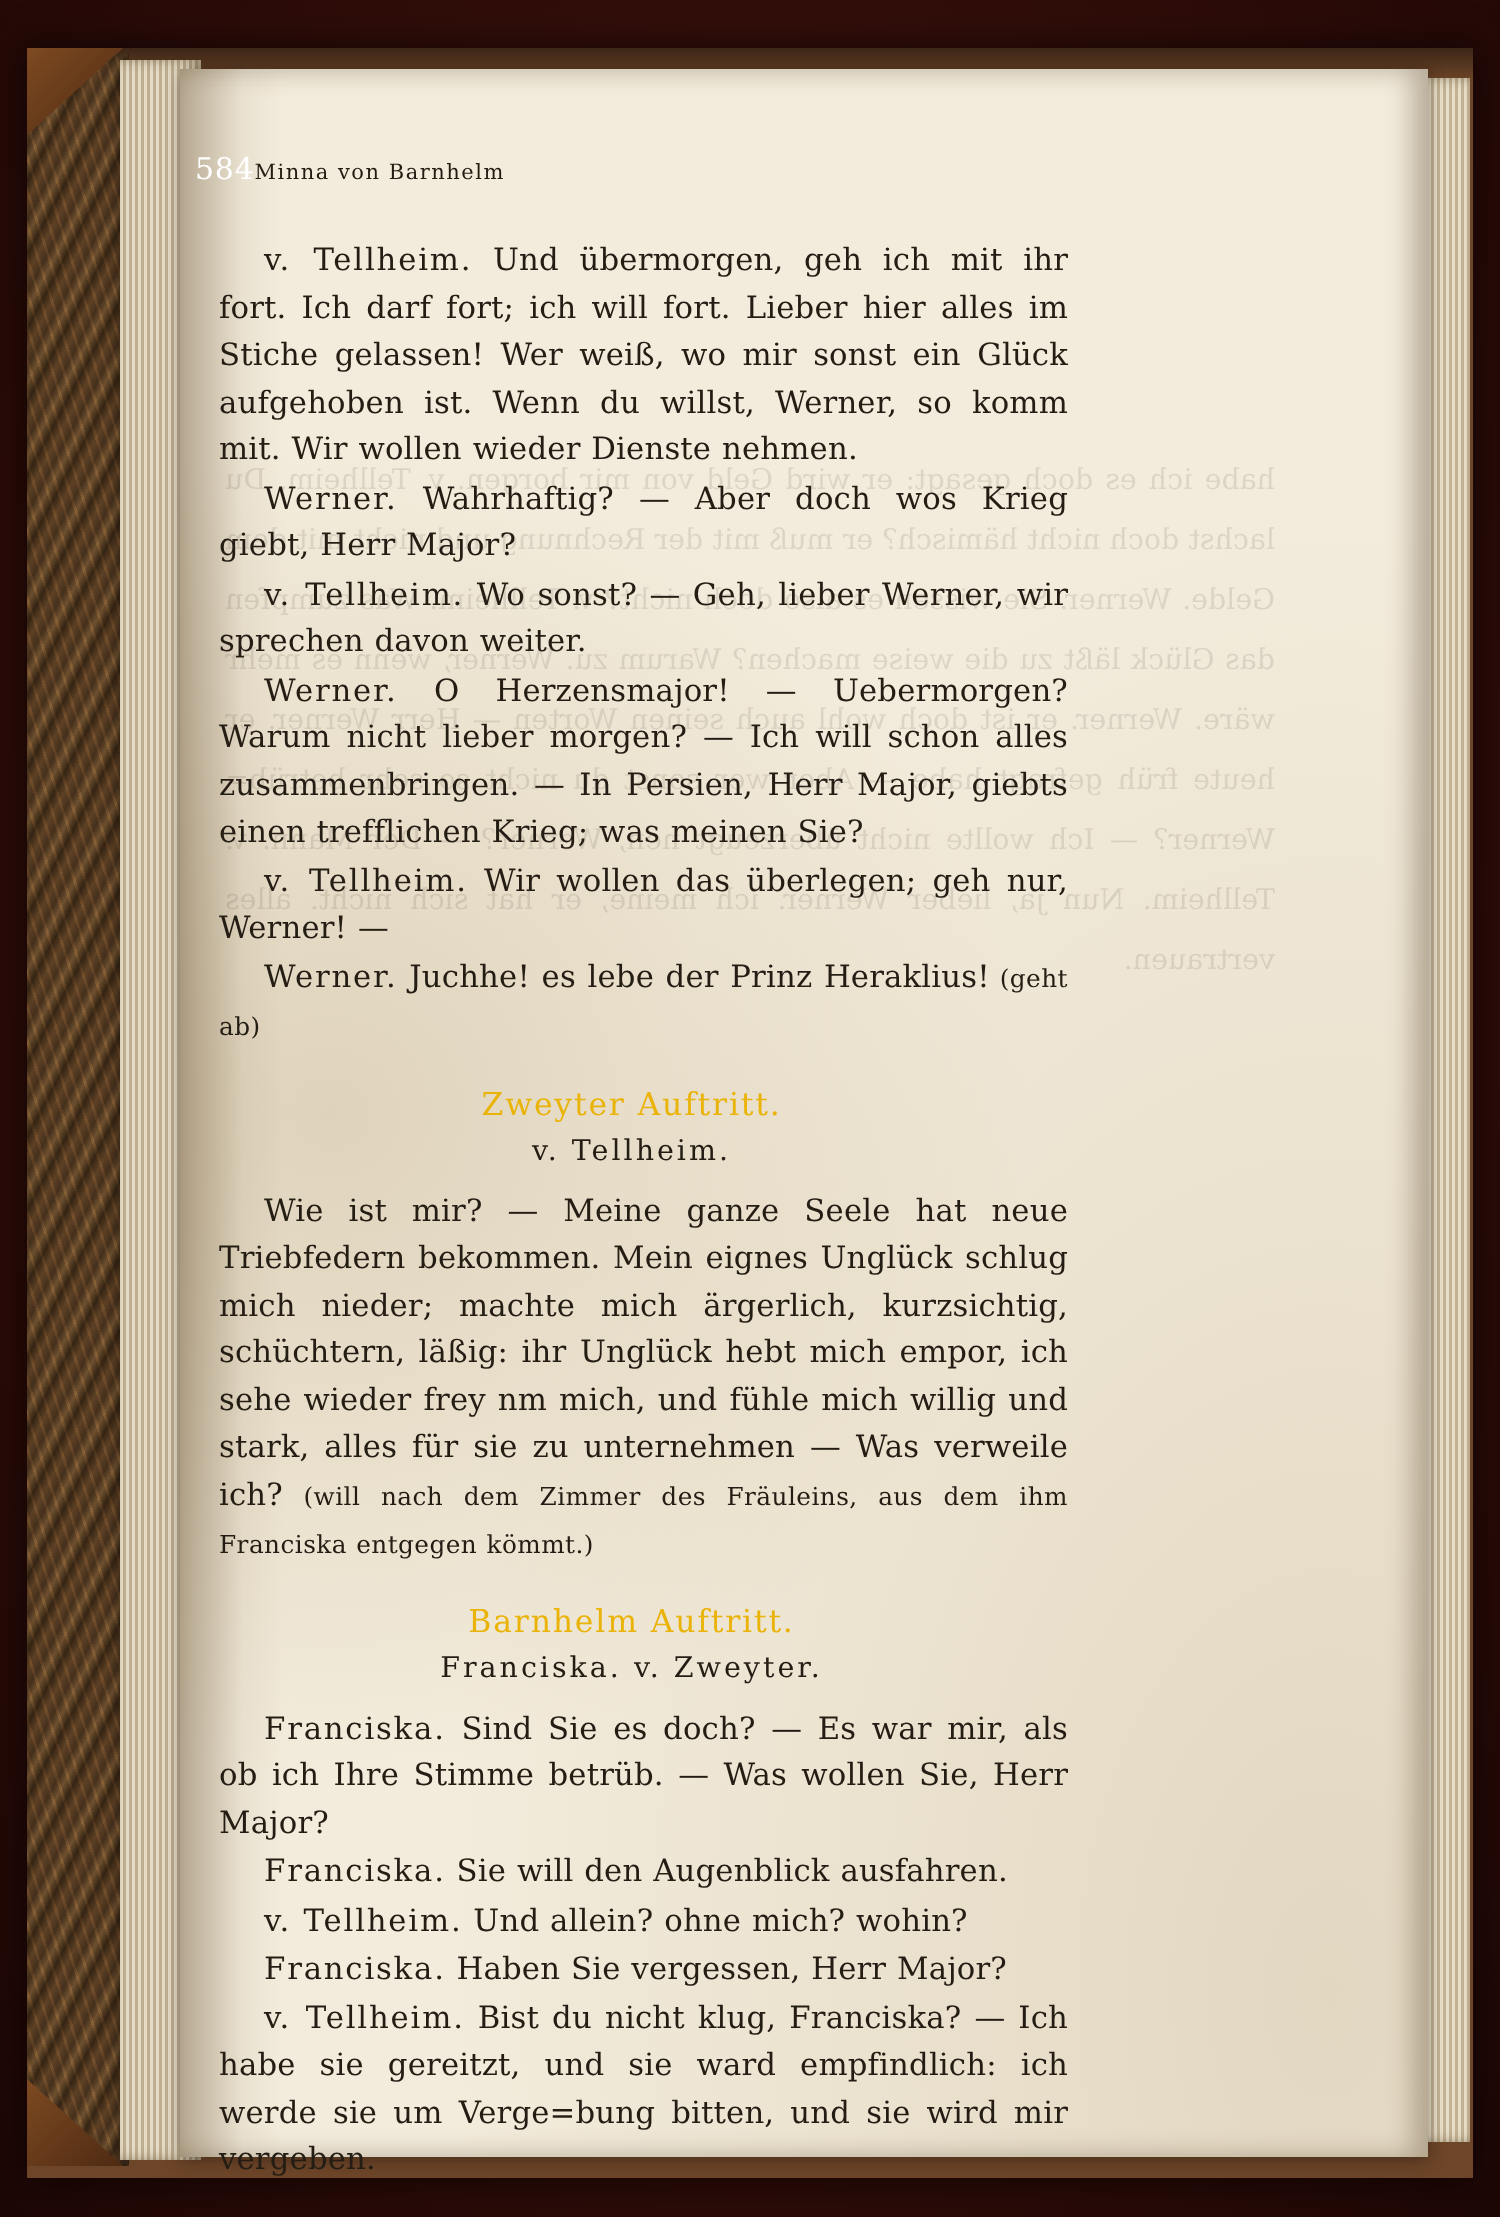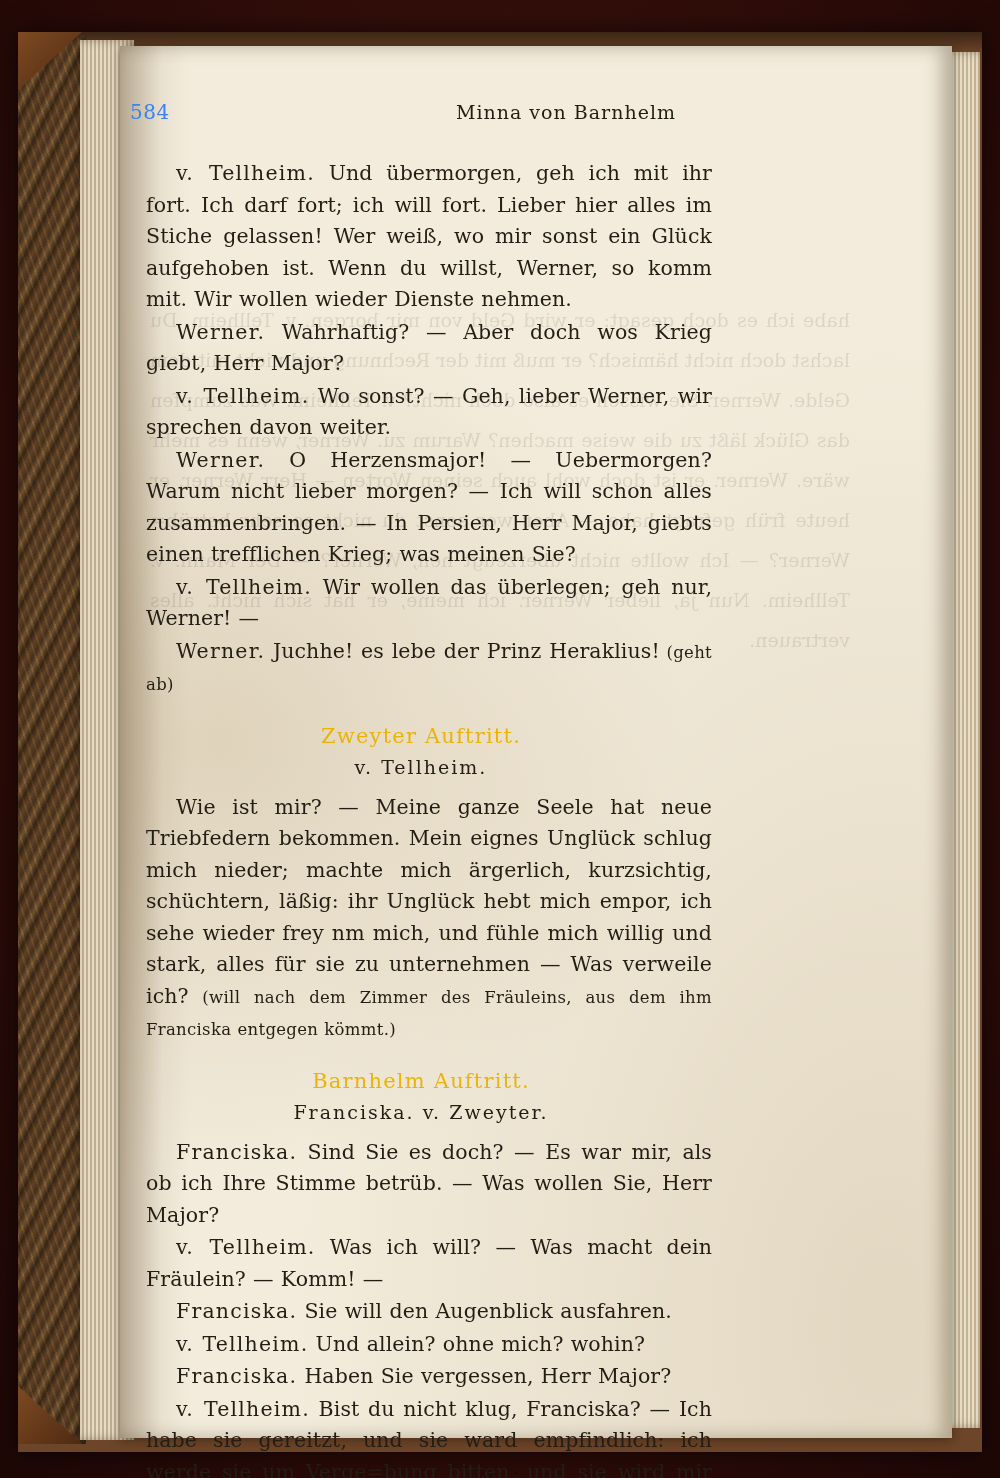--- a/index.html
+++ b/index.html
@@ -129,28 +129,28 @@
     width: 582px;
   }
 
   .folio-row {
     display: flex;
     align-items: baseline;
     margin-bottom: 34px;
   }
   .folio {
     font-size: 20px;
-    color: #3b82f6;
+    color: #ffffff;
     letter-spacing: 0.5px;
     font-family: "DejaVu Serif", serif;
   }
   .running-head {
     flex: 1;
-    text-align: right;
-    font-size: 19px;
+    text-align: left;
+    font-size: 14px;
     color: #231c12;
     letter-spacing: 1px;
     padding-right: 36px;
     font-family: "DejaVu Serif", serif;
   }
 
   p.par {
     margin: 0 0 1px 16px;
     font-size: 20.5px;
     line-height: 31.5px;
@@ -271,23 +271,20 @@
       <span>Wie ist mir? — Meine ganze Seele hat neue Triebfedern bekommen. Mein eignes Unglück schlug mich nieder; machte mich ärgerlich, kurzsichtig, schüchtern, läßig: ihr Unglück hebt mich empor, ich sehe wieder frey nm mich, und fühle mich willig und stark, alles für sie zu unternehmen — Was verweile ich?</span><span class="stage"> (will nach dem Zimmer des Fräuleins, aus dem ihm Franciska entgegen kömmt.)</span>
     </p>
 
     <h2 class="scene">Barnhelm Auftritt.</h2>
     <div class="cast">Franciska.  v. Zweyter.</div>
 
     <p class="par">
       <span class="speaker">Franciska.</span><span> Sind Sie es doch? — Es war mir, als ob ich Ihre Stimme betrüb. — Was wollen Sie, Herr Major?</span>
     </p>
     <p class="par">
-      <span class="speaker">v. Tellheim.</span><span> Was ich will? — Was macht dein Fräulein? — Komm! —</span>
-    </p>
-    <p class="par">
       <span class="speaker">Franciska.</span><span> Sie will den Augenblick ausfahren.</span>
     </p>
     <p class="par">
       <span class="speaker">v. Tellheim.</span><span> Und allein? ohne mich? wohin?</span>
     </p>
     <p class="par">
       <span class="speaker">Franciska.</span><span> Haben Sie vergessen, Herr Major?</span>
     </p>
     <p class="par">
       <span class="speaker">v. Tellheim.</span><span> Bist du nicht klug, Franciska? — Ich habe sie gereitzt, und sie ward empfindlich: ich werde sie um Verge=bung bitten, und sie wird mir vergeben.</span>

